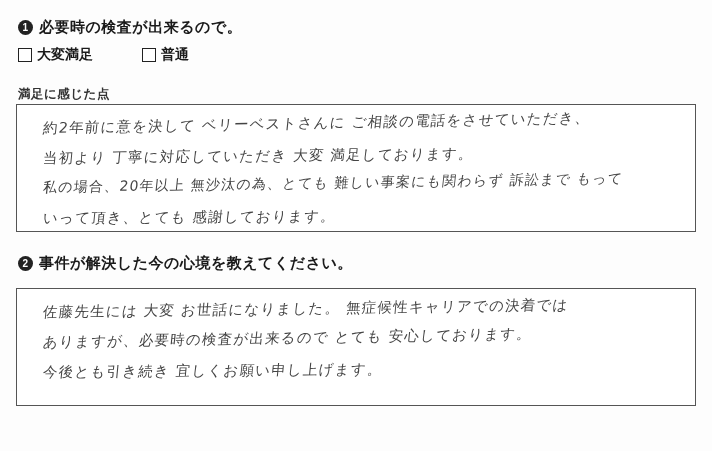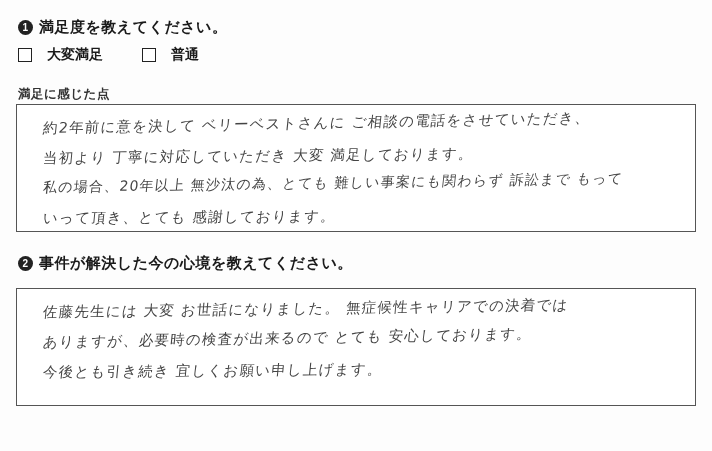--- a/index.html
+++ b/index.html
@@ -57,21 +57,21 @@
     top: 46px;
     width: 660px;
     display: flex;
     align-items: center;
     font-size: 14px;
     font-weight: bold;
   }
   .option {
     display: flex;
     align-items: center;
-    gap: 15px;
+    gap: 5px;
     color: #1a1a1a;
   }
   .opt-0 { width: 124px; }
   .opt-1 { width: 118px; }
   .opt-2 { width: 110px; }
   .opt-3 { width: 130px; }
   .opt-4 { width: 100px; }
 
   .box {
     position: relative;
@@ -143,21 +143,21 @@
   .a2 .l1 { left: 26px; top: 44px;  transform: rotate(-1.0deg) skewX(-7deg); font-size: 14.5px; }
   .a2 .l2 { left: 26px; top: 74px;  transform: rotate(-0.5deg) skewX(-6deg); font-size: 14.5px; }
 </style>
 </head>
 <body>
 
 <div class="sheet">
 
   <div class="question q1">
     <span class="num-badge">1</span>
-    <span>満足度を教えてください。</span>
+    <span>必要時の検査が出来るので。</span>
   </div>
 
   <div class="options">
     <label class="option opt-0">
       <span class="box"></span>
       <span>大変満足</span>
     </label>
     <label class="option opt-2">
       <span class="box"></span>
       <span>普通</span>

